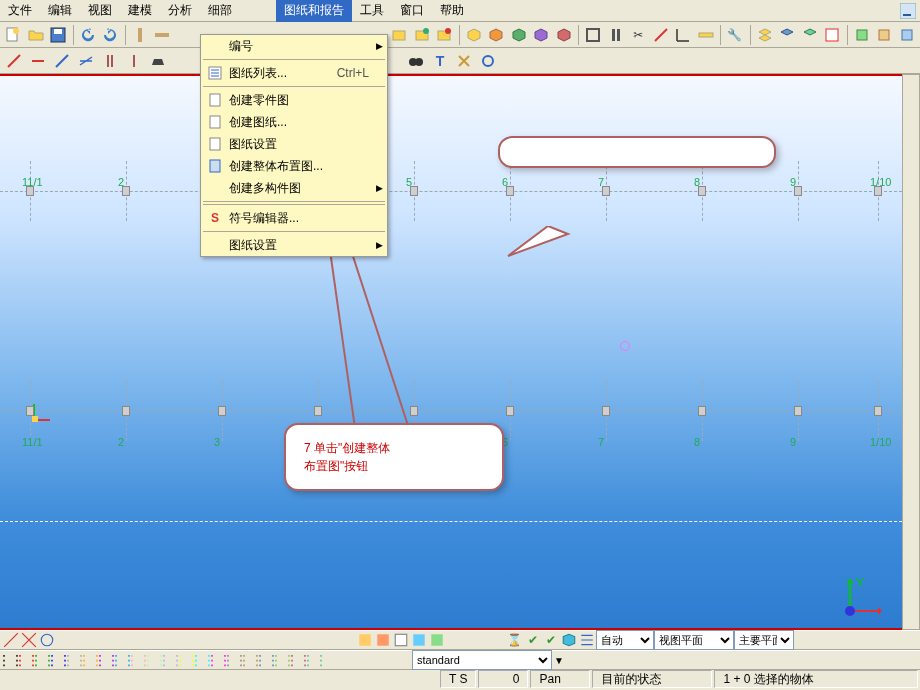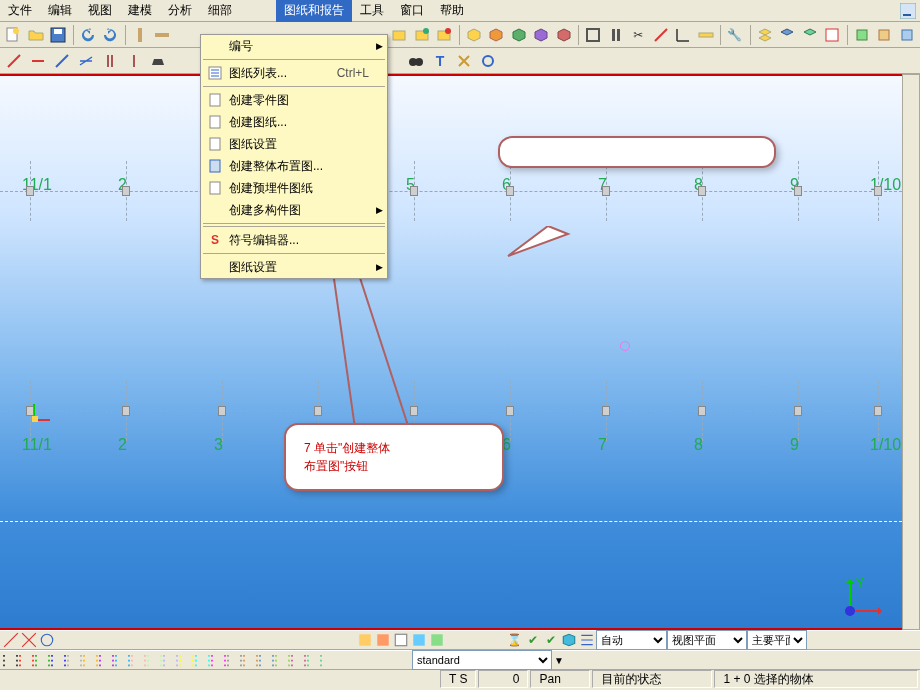--- a/index.html
+++ b/index.html
@@ -14,21 +14,21 @@
 .tb-btn { width: 22px; height: 22px; display: flex; align-items: center; justify-content: center; margin: 0 1px; }
 .tb-btn svg, .tb-btn span.glyph { width: 16px; height: 16px; }
 
 .toolbar2 { height: 26px; background: #ece9d8; border-bottom: 1px solid #aca899; display: flex; align-items: center; padding: 0 2px; }
 
 .canvas-wrap { position: absolute; top: 74px; left: 0; right: 18px; bottom: 60px; border-top: 2px solid #c00; border-bottom: 2px solid #c00; overflow: hidden; }
 .canvas { width: 100%; height: 100%; background: linear-gradient(to bottom, #f5f9ff 0%, #cfe5ff 25%, #7fb8ee 55%, #3f8ddb 80%, #2d7cd0 100%); position: relative; }
 
 .hline { position: absolute; left: 0; right: 0; height: 0; border-top: 1px dashed #9aa; }
 .vline-tick { position: absolute; width: 0; border-left: 1px dashed #9ab; }
-.grid-label { position: absolute; color: #2a5; font-size: 16px; }
+.grid-label { position: absolute; color: #2a5; font-size: 11px; }
 .handle { position: absolute; width: 8px; height: 10px; background: #cfcfcf; border: 1px solid #888; transform: translate(-50%, -50%); }
 
 .coord-icon { position: absolute; }
 .pink-circ { position: absolute; width: 10px; height: 10px; border: 1px solid #e7e; border-radius: 50%; }
 
 .dropdown { position: absolute; left: 200px; top: 22px; width: 188px; background: #fef9c3; border: 1px solid #999; box-shadow: 2px 2px 4px rgba(0,0,0,.3); z-index: 50; margin-top: 12px; }
 .drop-item { height: 22px; display: flex; align-items: center; padding: 0 26px 0 4px; position: relative; cursor: default; }
 .drop-item .shortcut { position: absolute; right: 18px; color: #555; }
 .drop-item .arrow { position: absolute; right: 4px; color: #000; font-size: 9px; }
 .drop-item .ico { width: 20px; height: 16px; display: flex; align-items: center; justify-content: center; margin-right: 4px; }
@@ -336,28 +336,20 @@
       </span>
       <span>图纸设置</span>
     </div>
     <div class="drop-item">
       <span class="ico">
         <svg width="14" height="14">
           <rect x="2" y="1" width="10" height="12" fill="#cde" stroke="#36c"></rect>
         </svg>
       </span>
       <span>创建整体布置图...</span>
-    </div>
-    <div class="drop-item">
-      <span class="ico">
-        <svg width="14" height="14">
-          <rect x="2" y="1" width="10" height="12" fill="#fff" stroke="#888"></rect>
-        </svg>
-      </span>
-      <span>创建预埋件图纸</span>
     </div>
     <div class="drop-item">
       <span class="ico"></span>
       <span>创建多构件图</span>
       <span class="arrow">▶</span>
     </div>
     <div class="drop-sep"></div>
     <div class="drop-sep"></div>
     <div class="drop-item">
       <span class="ico">
@@ -535,21 +527,21 @@
         <svg viewBox="0 0 14 14">
           <path d="M2 4l5-2 5 2v6l-5 2-5-2z" fill="#4bd" stroke="#289"></path>
         </svg>
       </span>
     <span class="sq">
         <svg viewBox="0 0 14 14">
           <path d="M2 3h10M2 7h10M2 11h10" stroke="#36c"></path>
         </svg>
       </span>
     <div class="sep"></div>
-    <select class="combo" style="width:71px"><option>自动</option></select>
+    <select class="combo" style="width:58px"><option>自动</option></select>
     <select class="combo" style="width:80px"><option>视图平面</option></select>
     <select class="combo" style="width:60px"><option>主要平面</option></select>
   </div>
 
   <div class="tb-bottom" id="colorbar">
     <div style="width:410px; display:flex; align-items:center" id="minirow">
         <span class="mini">
           <span class="dots" style="color:#000">⋮⋮</span>
         </span>
         <span class="mini">

